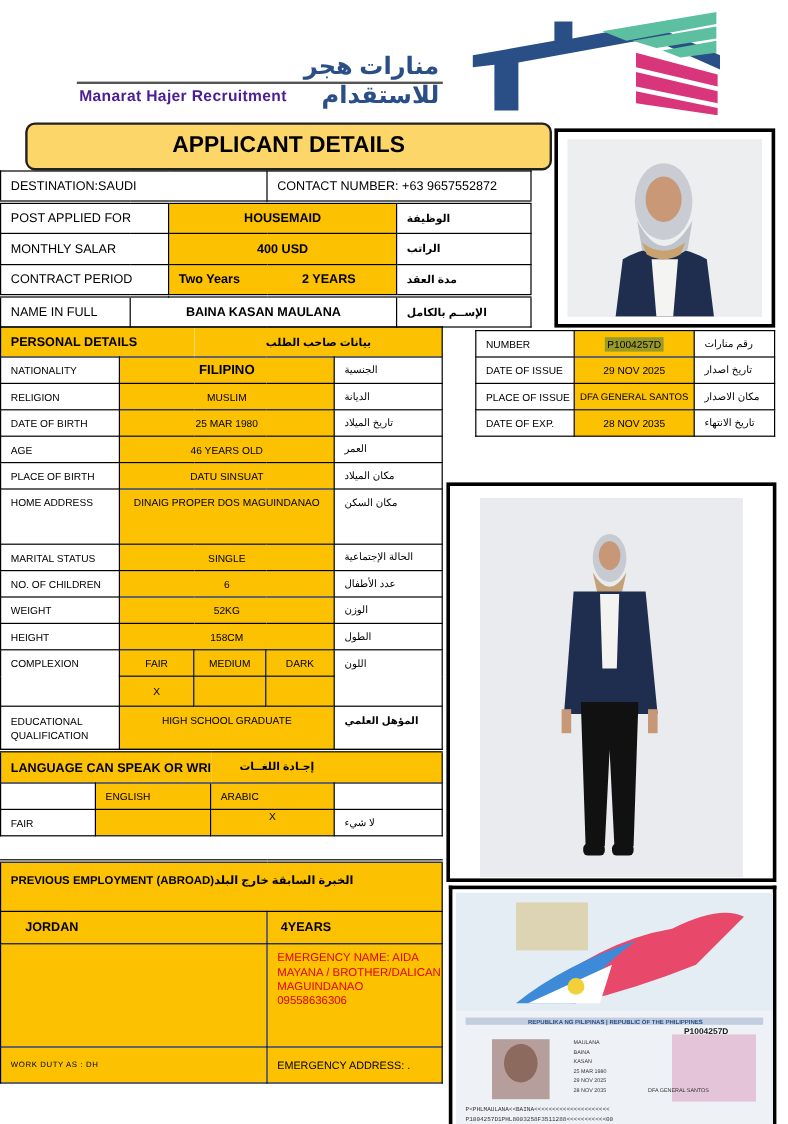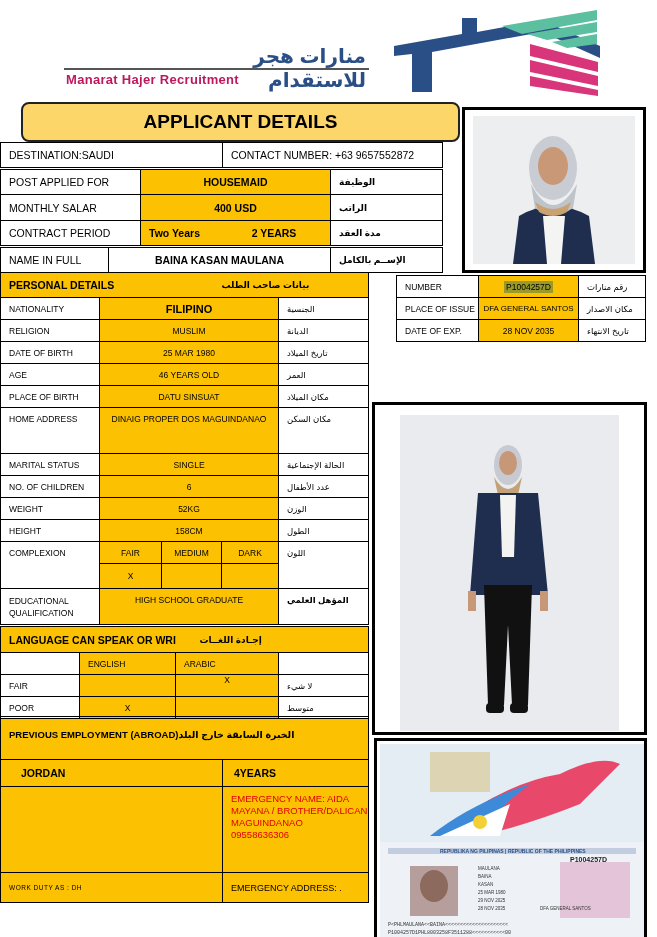--- a/index.html
+++ b/index.html
@@ -3,21 +3,21 @@
 <meta charset="utf-8">
 <style>
   * { box-sizing: border-box; margin: 0; padding: 0; }
   html, body { width: 657px; height: 937px; background: #ffffff; overflow: hidden; }
   body { position: relative; font-family: "Liberation Sans", "DejaVu Sans", sans-serif; color: #000; }
   .abs { position: absolute; }
 
   
   .logo-ar { left: 206px; top: 44px; width: 160px; height: 24px; font-size: 20px; color: #2a4f86; font-weight: bold; text-align: right; direction: rtl; line-height: 24px; }
   .logo-line { left: 64px; top: 68px; width: 305px; height: 2px; background: #555; }
-  .logo-en { left: 66px; top: 72px; width: 300px; height: 16px; font-size: 13px; font-weight: bold; color: #be185d; letter-spacing: 0.3px; line-height: 16px; }
+  .logo-en { left: 66px; top: 72px; width: 300px; height: 16px; font-size: 13px; font-weight: bold; color: #4c1d95; letter-spacing: 0.3px; line-height: 16px; }
   .logo-mark { left: 392px; top: 6px; width: 210px; height: 90px; }
 
   
   .title-bar { left: 21px; top: 102px; width: 439px; height: 40px; background: #fdd66a; border: 2px solid #222; border-radius: 8px; text-align: center; font-size: 19px; font-weight: bold; line-height: 36px; }
 
   
   table { border-collapse: collapse; position: absolute; table-layout: fixed; }
   td { border: 1px solid #000; font-size: 10px; padding: 0 8px; vertical-align: middle; white-space: nowrap; overflow: hidden; }
   .yel { background: #fcc100; }
   .ctr { text-align: center; }
@@ -207,26 +207,20 @@
     <td class="yel">ENGLISH</td>
     <td class="yel">ARABIC</td>
     <td></td>
   </tr>
   <tr>
     <td>FAIR</td>
     <td class="yel ctr"></td>
     <td class="yel ctr" style="vertical-align:top;">X</td>
     <td class="ar">لا شيء</td>
   </tr>
-  <tr>
-    <td>POOR</td>
-    <td class="yel ctr">X</td>
-    <td class="yel ctr"></td>
-    <td class="ar">متوسط</td>
-  </tr>
 </tbody>
   </table>
 
 <table style="left:0; top:716px; width:368px;">
   <colgroup>
       <col style="width:222px">
       <col style="width:146px">
     </colgroup>
   <tbody>
       <tr>
@@ -258,20 +252,25 @@
   <colgroup>
       <col style="width:82px">
       <col style="width:100px">
       <col style="width:67px">
     </colgroup>
   <tbody>
   <tr>
     <td>NUMBER</td>
     <td class="yel ctr" style="padding:0;"><span style="background:#9a9a28; padding:1px 2px;">P1004257D</span></td>
     <td class="ar">رقم منارات</td>
+  </tr>
+  <tr>
+    <td>DATE OF ISSUE</td>
+    <td class="yel ctr">29 NOV 2025</td>
+    <td class="ar">تاريخ اصدار</td>
   </tr>
   <tr>
     <td>PLACE OF ISSUE</td>
     <td class="yel ctr" style="padding:0; font-size:8px;">DFA GENERAL SANTOS</td>
     <td class="ar">مكان الاصدار</td>
   </tr>
   <tr>
     <td>DATE OF EXP.</td>
     <td class="yel ctr">28 NOV 2035</td>
     <td class="ar">تاريخ الانتهاء</td>

